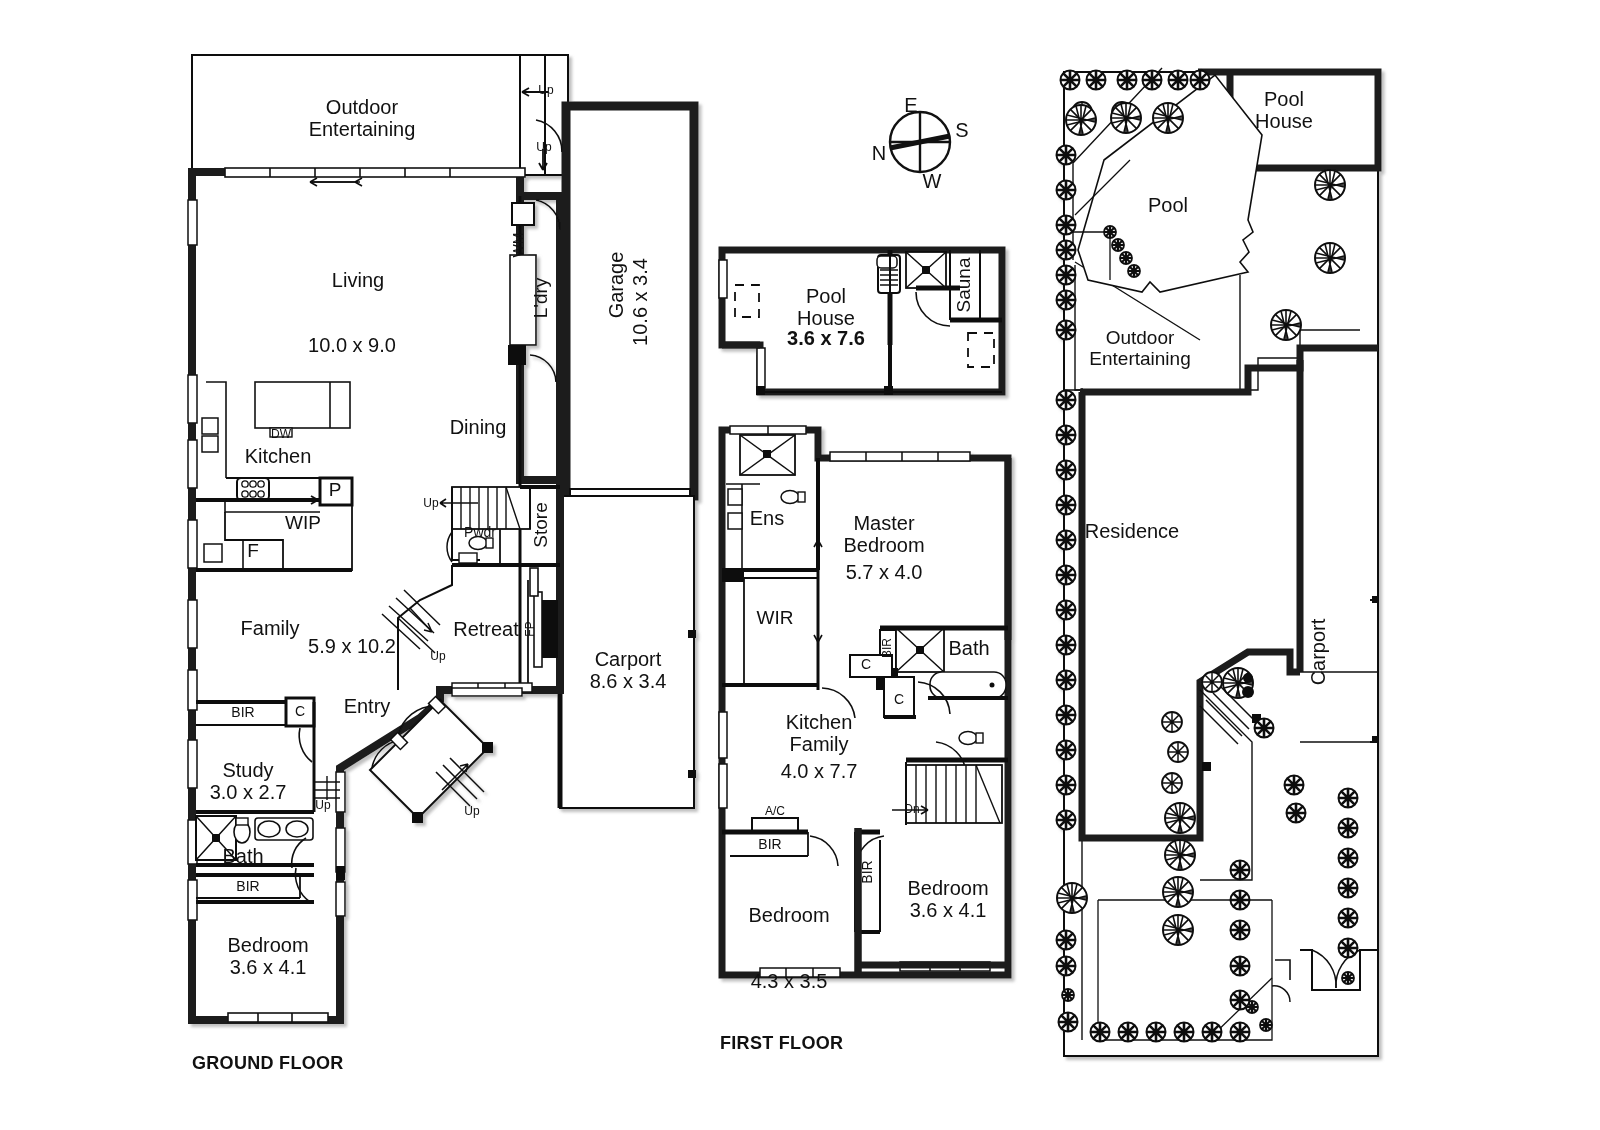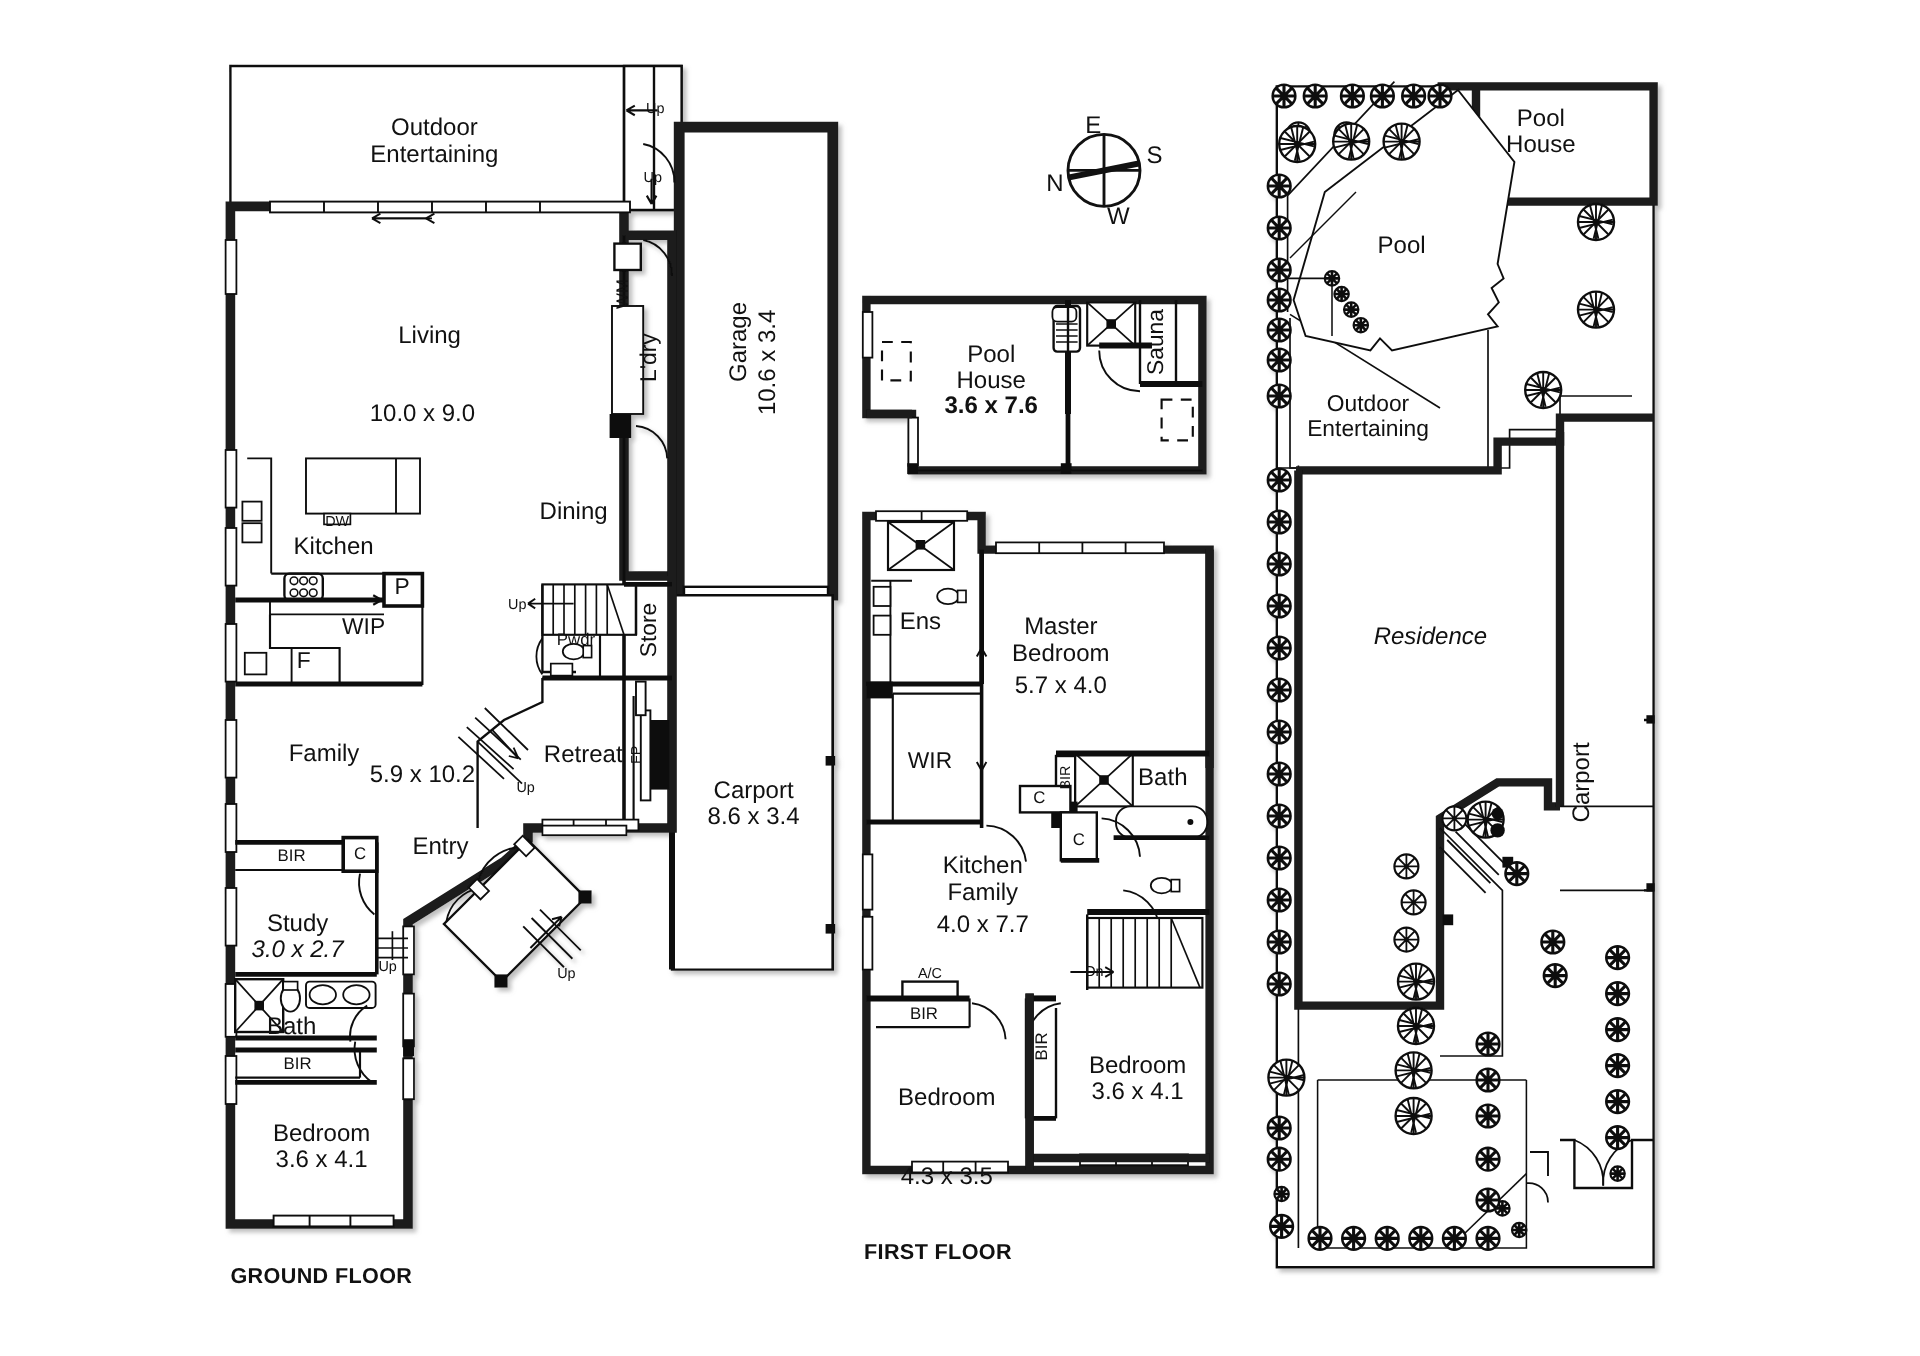--- a/index.html
+++ b/index.html
@@ -568,21 +568,21 @@
 Entertaining</div>
 <div class="lbl rmbig" style="left:358px;top:280px;">Living</div>
 <div class="lbl rmbig" style="left:352px;top:345px;">10.0 x 9.0</div>
 <div class="lbl rmbig" style="left:278px;top:456px;">Kitchen</div>
 <div class="lbl rmbig" style="left:478px;top:427px;">Dining</div>
 <div class="lbl rmbig" style="left:270px;top:628px;">Family</div>
 <div class="lbl rmbig" style="left:352px;top:646px;">5.9 x 10.2</div>
 <div class="lbl rmbig" style="left:486px;top:629px;">Retreat</div>
 <div class="lbl rmbig" style="left:367px;top:706px;">Entry</div>
 <div class="lbl rmbig" style="left:248px;top:770px;">Study</div>
-<div class="lbl rmbig" style="left:248px;top:792px;font-style:italic;">3.0 x 2.7</div>
+<div class="lbl rmbig" style="left:248px;top:792px;">3.0 x 2.7</div>
 <div class="lbl rmbig" style="left:243px;top:856px;">Bath</div>
 <div class="lbl rmbig" style="left:268px;top:945px;">Bedroom</div>
 <div class="lbl rmbig" style="left:268px;top:967px;">3.6 x 4.1</div>
 <div class="lbl rmbig rot90" style="left:616px;top:285px;">Garage</div>
 <div class="lbl rmbig rot90" style="left:640px;top:302px;">10.6 x 3.4</div>
 <div class="lbl rmbig" style="left:628px;top:659px;">Carport</div>
 <div class="lbl rmbig" style="left:628px;top:681px;">8.6 x 3.4</div>
 <div class="lbl rm rot90" style="left:541px;top:298px;">L'dry</div>
 <div class="lbl rm rot90" style="left:541px;top:525px;">Store</div>
 <div class="lbl sm" style="left:480px;top:533px;">Pwdr</div>
@@ -606,21 +606,21 @@
 
 <div class="lbl rmbig" style="left:826px;top:307px;">Pool
 House</div>
 <div class="lbl rmbig" style="left:826px;top:338px;font-weight:bold;">3.6 x 7.6</div>
 <div class="lbl rm rot90" style="left:964px;top:285px;">Sauna</div>
 
 <div class="lbl rmbig" style="left:884px;top:534px;">Master
 Bedroom</div>
 <div class="lbl rmbig" style="left:884px;top:572px;">5.7 x 4.0</div>
 <div class="lbl rmbig" style="left:767px;top:518px;">Ens</div>
-<div class="lbl rm" style="left:775px;top:618px;margin-top:17px;">WIR</div>
+<div class="lbl rm" style="left:775px;top:618px;">WIR</div>
 <div class="lbl rmbig" style="left:969px;top:648px;">Bath</div>
 <div class="lbl rmbig" style="left:819px;top:733px;">Kitchen
 Family</div>
 <div class="lbl rmbig" style="left:819px;top:771px;">4.0 x 7.7</div>
 <div class="lbl rmbig" style="left:789px;top:915px;">Bedroom</div>
 <div class="lbl rmbig" style="left:789px;top:937px;margin-top:44px;">4.3 x 3.5</div>
 <div class="lbl rmbig" style="left:948px;top:888px;">Bedroom</div>
 <div class="lbl rmbig" style="left:948px;top:910px;">3.6 x 4.1</div>
 
 <div class="lbl sm" style="left:866px;top:665px;">C</div>
@@ -630,21 +630,21 @@
 <div class="lbl sm rot90" style="left:868px;top:872px;">BIR</div>
 <div class="lbl xs" style="left:775px;top:812px;">A/C</div>
 <div class="lbl xs" style="left:912px;top:810px;">Dn</div>
 <div class="lbl floorlabel" style="left:720px;top:1033px;">FIRST FLOOR</div>
 
 <div class="lbl rmbig" style="left:1284px;top:110px;">Pool
 House</div>
 <div class="lbl rmbig" style="left:1168px;top:205px;">Pool</div>
 <div class="lbl rm" style="left:1140px;top:348px;">Outdoor
 Entertaining</div>
-<div class="lbl rmbig" style="left:1192px;top:531px;font-style:italic;">Residence</div>
+<div class="lbl rmbig" style="left:1132px;top:531px;">Residence</div>
 <div class="lbl rmbig rot90" style="left:1318px;top:652px;">Carport</div>
 
 <div class="lbl rmbig" style="left:911px;top:105px;">E</div>
 <div class="lbl rmbig" style="left:962px;top:130px;">S</div>
 <div class="lbl rmbig" style="left:932px;top:181px;">W</div>
 <div class="lbl rmbig" style="left:879px;top:153px;">N</div>
 
 </div>
 
 </body></html>

